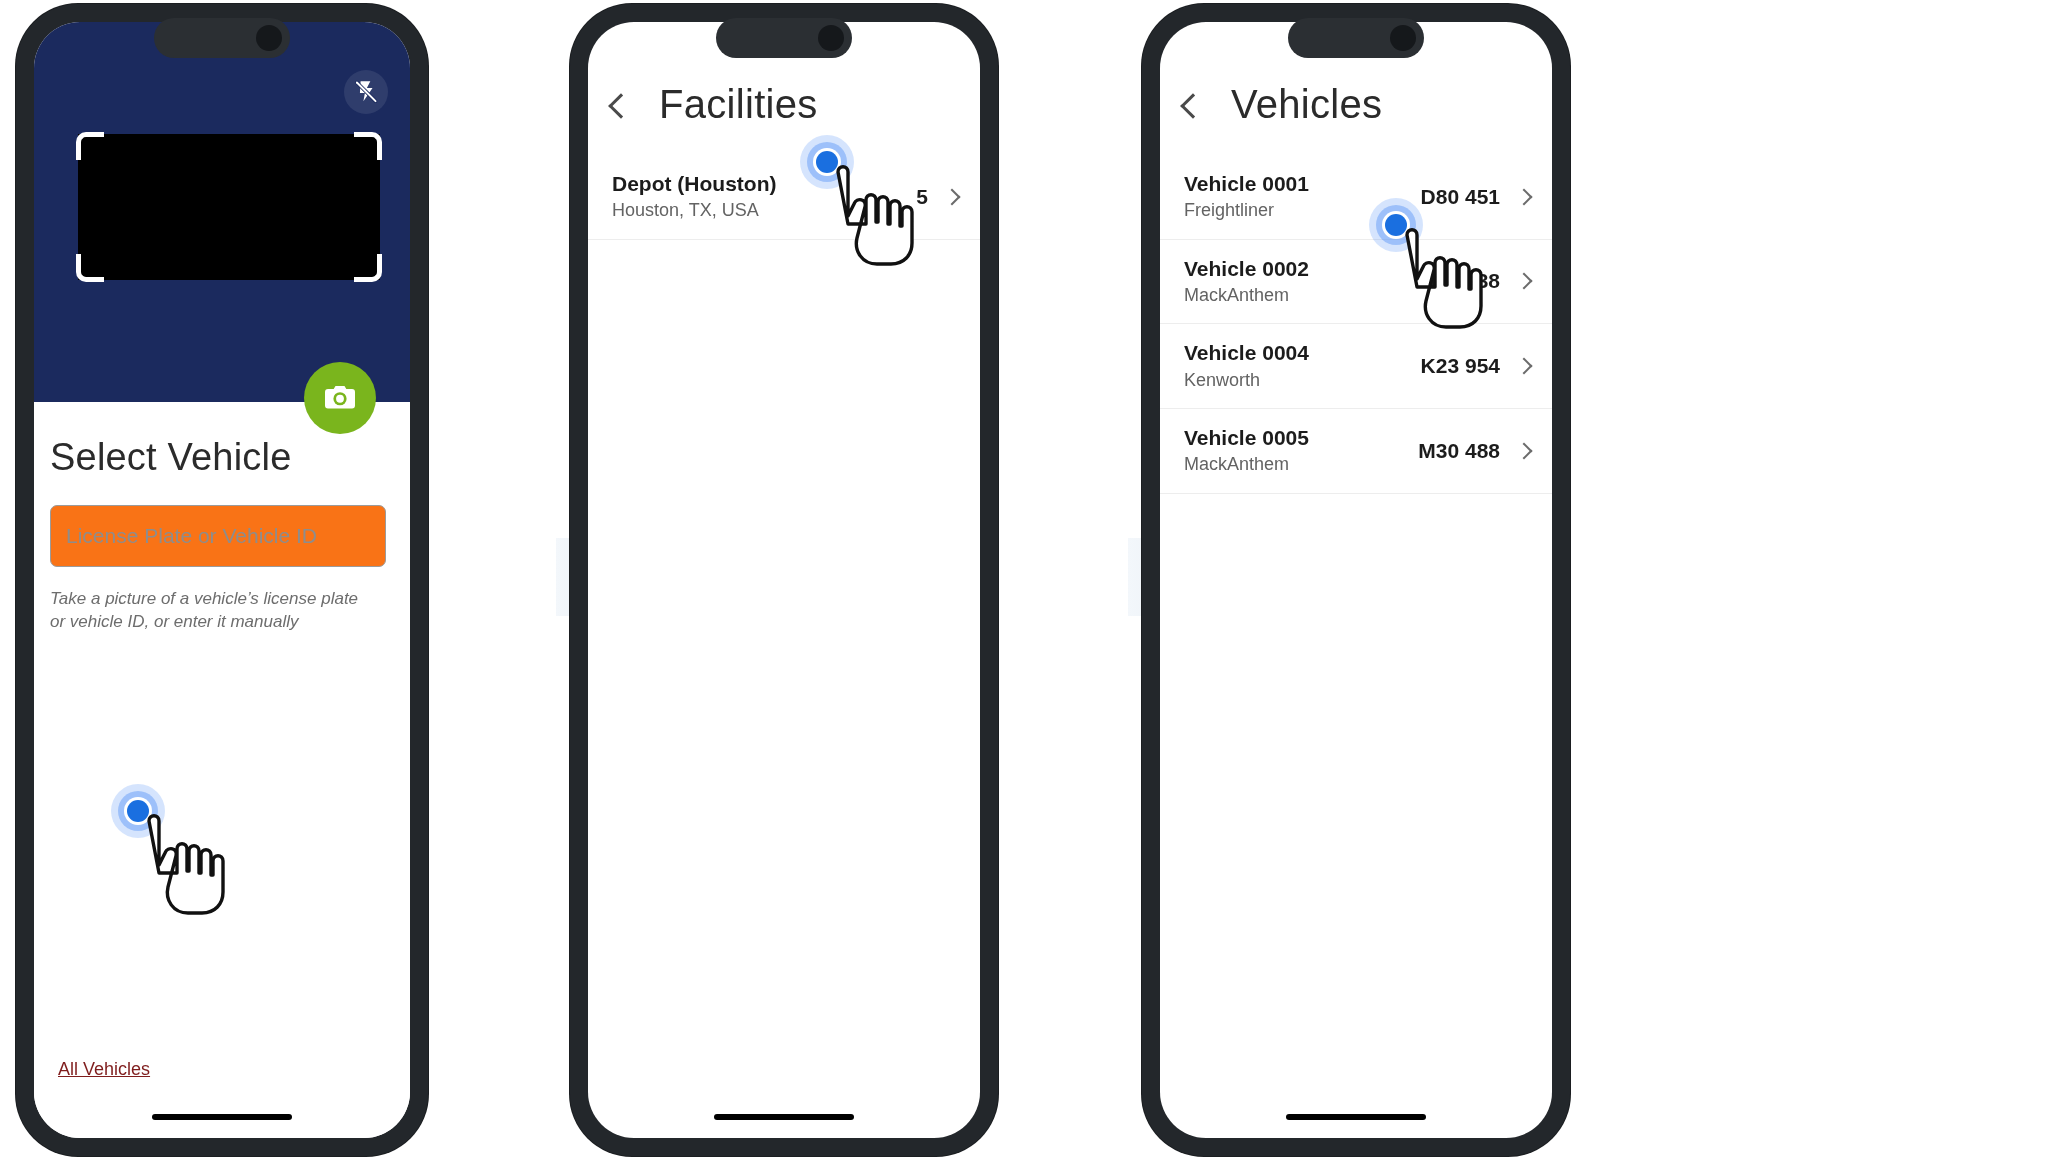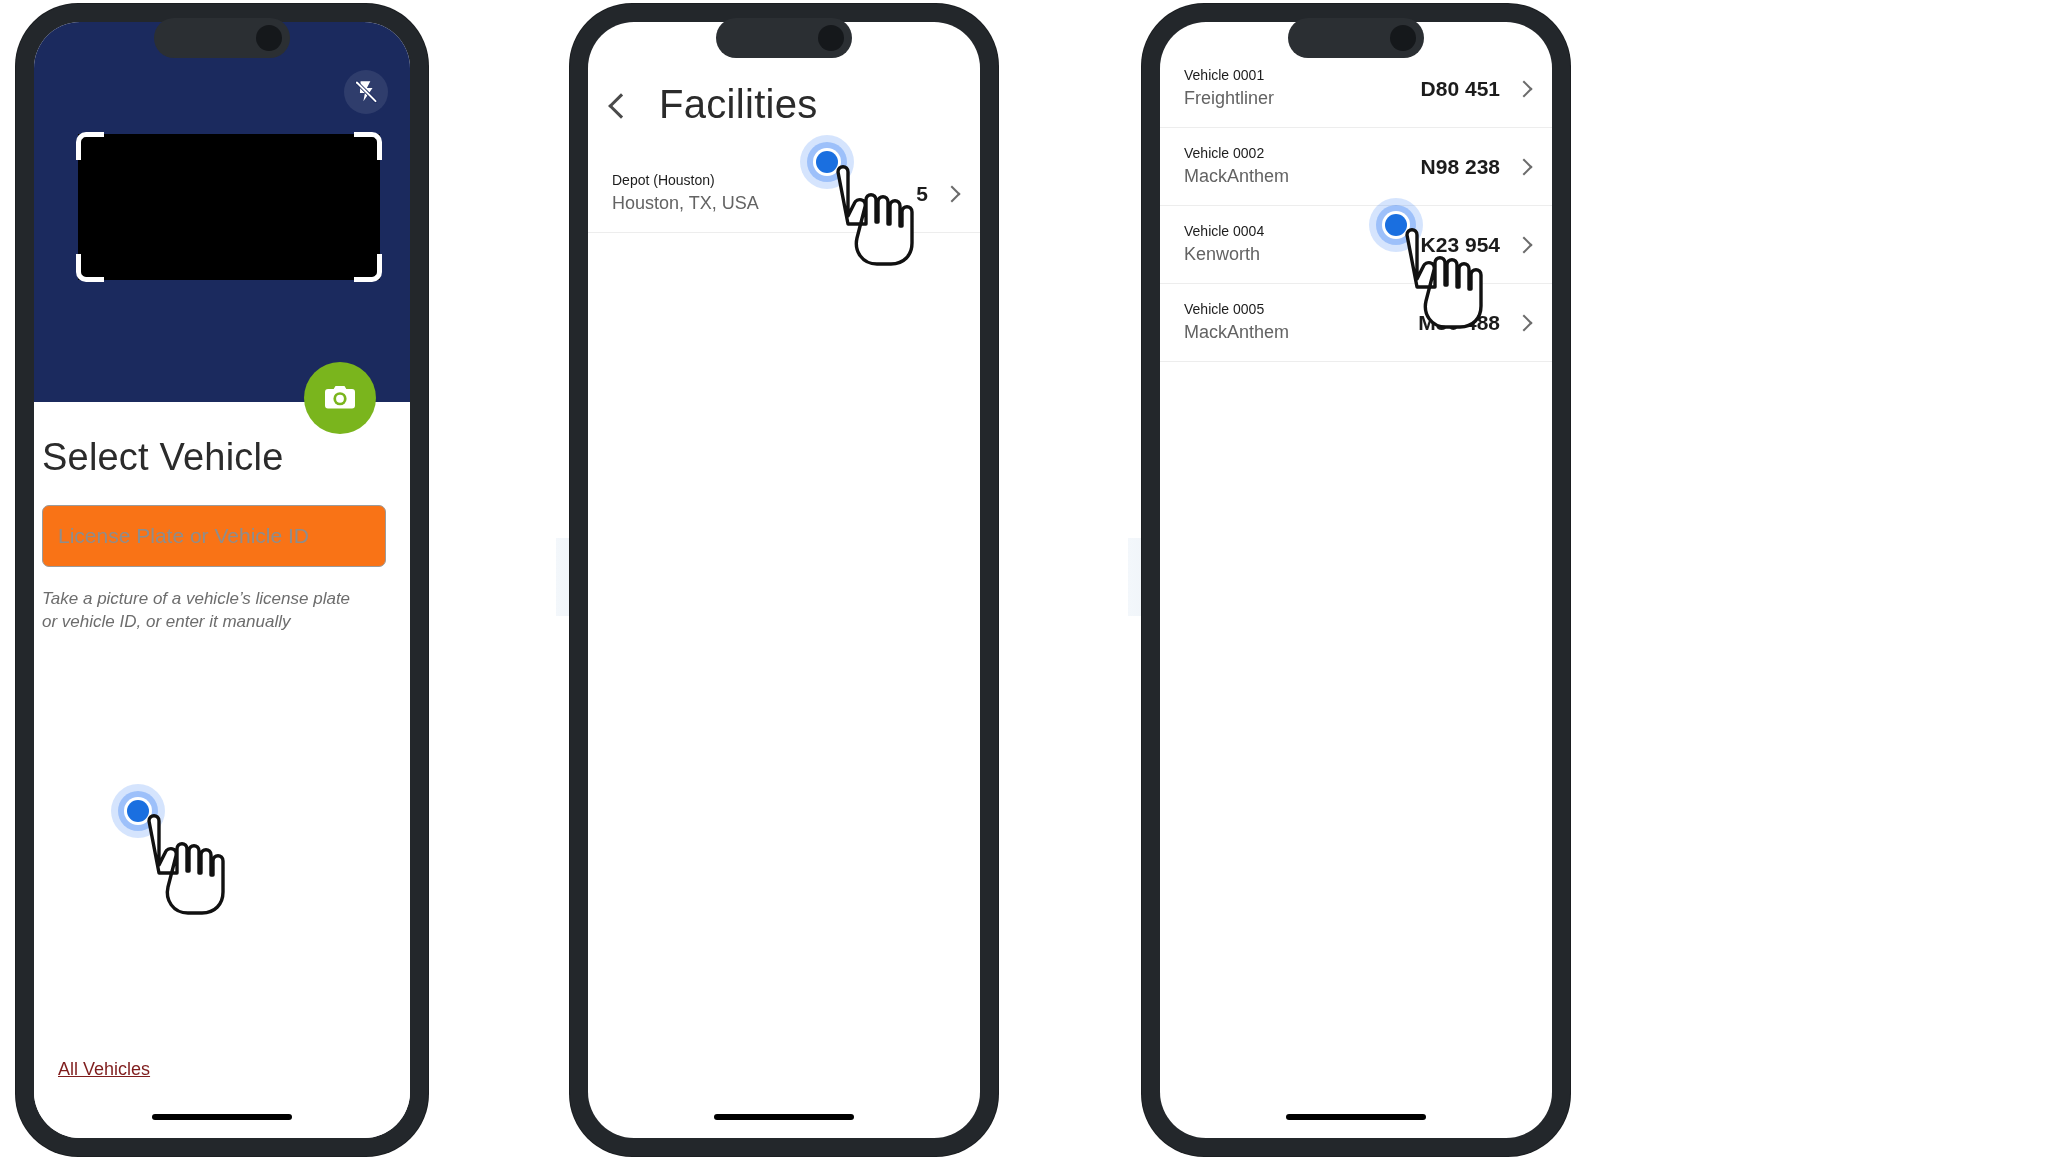--- a/index.html
+++ b/index.html
@@ -93,21 +93,21 @@
     width: 72px; height: 72px;
     border-radius: 50%;
     background: #7ab51d;
     display: flex; align-items: center; justify-content: center;
     z-index: 20;
   }
   .sheet {
     position: absolute;
     top: 380px; left: 0; right: 0; bottom: 0;
     background: #ffffff;
-    padding: 34px 24px 0 8px;
+    padding: 34px 24px 0 16px;
   }
   .sheet h1 {
     font-size: 38px;
     font-weight: 400;
     color: #2b2b2b;
     letter-spacing: .2px;
     margin-bottom: 26px;
   }
   .plate-input {
     width: 100%;
@@ -159,22 +159,22 @@
   .list { margin-top: 28px; }
   .row {
     display: flex;
     align-items: center;
     padding: 16px 22px 16px 24px;
     border-bottom: 1px solid #ededed;
     min-height: 78px;
   }
   .row .main { flex: 1; min-width: 0; }
   .row .name {
-    font-size: 14px;
-    font-weight: 400;
+    font-size: 21px;
+    font-weight: 700;
     color: #1c1c1c;
     line-height: 1.25;
   }
   .row .sub {
     font-size: 18px;
     color: #636363;
     line-height: 1.3;
     margin-top: 2px;
   }
   .row .meta {
@@ -341,20 +341,24 @@
         <stop offset="0" stop-color="#f3f7fb"></stop>
         <stop offset="1" stop-color="#d6dfe8"></stop>
       </linearGradient>
     </defs>
     <path d="M0 62 L64 62 L64 0 L196 101 L64 202 L64 140 L0 140 Z" fill="url(#ag2)"></path>
   </svg>
 
   <div class="phone" style="left:1142px; top:4px; width:428px; height:1152px;">
     <div class="screen">
 
+      <div class="nav">
+        <span class="chev-back"></span>
+        <span class="title">Vehicles</span>
+      </div>
 
       <div class="list">
 
         <div class="row">
           <div class="main">
             <div class="name">Vehicle 0001</div>
             <div class="sub">Freightliner</div>
           </div>
           <div class="meta">D80 451</div>
           <span class="chev"></span>

